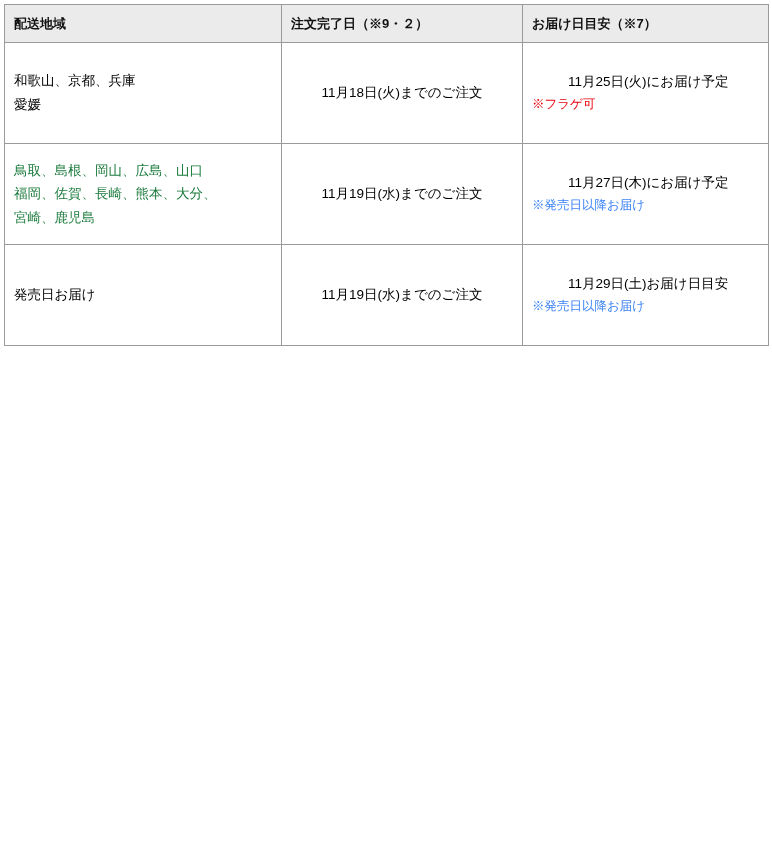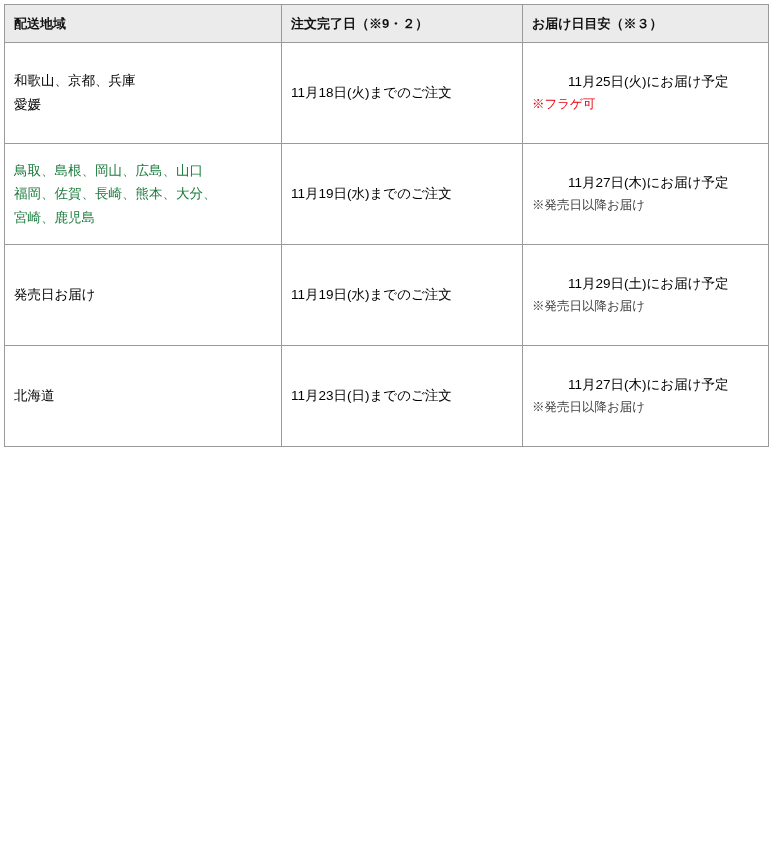--- a/index.html
+++ b/index.html
@@ -52,54 +52,54 @@
     line-height: 1.75;
   }
   td.region {
     color: #1a7a3c;
     font-size: 13px;
   }
   td.region.plain {
     color: #000000;
   }
   td.order {
-    text-align: left;
+    text-align: center;
     color: #000000;
     font-size: 13.5px;
   }
   td.arrive {
     color: #000000;
     font-size: 13.5px;
   }
   .note-line {
     font-size: 12.5px;
     font-weight: normal;
     margin-top: 1px;
   }
   .note-red { color: #e8000d; }
   .note-green { color: #0bb14a; }
-  .note-gray { color: #404040; }
+  .note-gray { color: #3b82f6; }
   .region-line { display: block; }
   .arrive-main { display: block; margin-left: 36px; }
 </style>
 </head>
 <body>
 
 <div class="page">
   <table class="delivery">
     <colgroup>
       <col class="c1">
       <col class="c2">
       <col class="c3">
     </colgroup>
     <thead>
       <tr>
         <th>配送地域</th>
         <th>注文完了日（※9・２）</th>
-        <th>お届け日目安（※３）</th>
+        <th>お届け日目安（※7）</th>
       </tr>
     </thead>
     <tbody>
         <tr>
           <td class="region plain">
             <span class="region-line">和歌山、京都、兵庫</span>
             <span class="region-line">愛媛</span>
           </td>
           <td class="order">11月18日(火)までのご注文</td>
           <td class="arrive">
@@ -118,29 +118,19 @@
             <span class="arrive-main">11月27日(木)にお届け予定</span>
             <div class="note-line note-gray">※発売日以降お届け</div>
           </td>
         </tr>
         <tr>
           <td class="region plain">
             <span class="region-line">発売日お届け</span>
           </td>
           <td class="order">11月19日(水)までのご注文</td>
           <td class="arrive">
-            <span class="arrive-main">11月29日(土)にお届け予定</span>
-            <div class="note-line note-gray">※発売日以降お届け</div>
-          </td>
-        </tr>
-        <tr>
-          <td class="region plain">
-            <span class="region-line">北海道</span>
-          </td>
-          <td class="order">11月23日(日)までのご注文</td>
-          <td class="arrive">
-            <span class="arrive-main">11月27日(木)にお届け予定</span>
+            <span class="arrive-main">11月29日(土)お届け日目安</span>
             <div class="note-line note-gray">※発売日以降お届け</div>
           </td>
         </tr>
       </tbody>
   </table>
 </div>
 
 </body></html>

